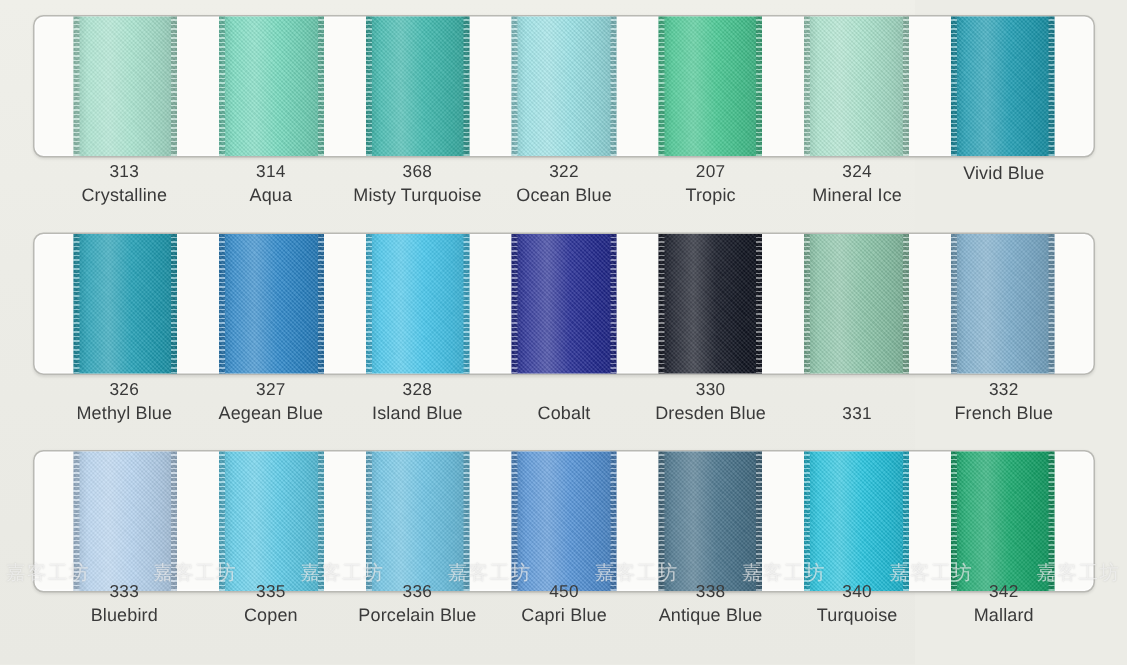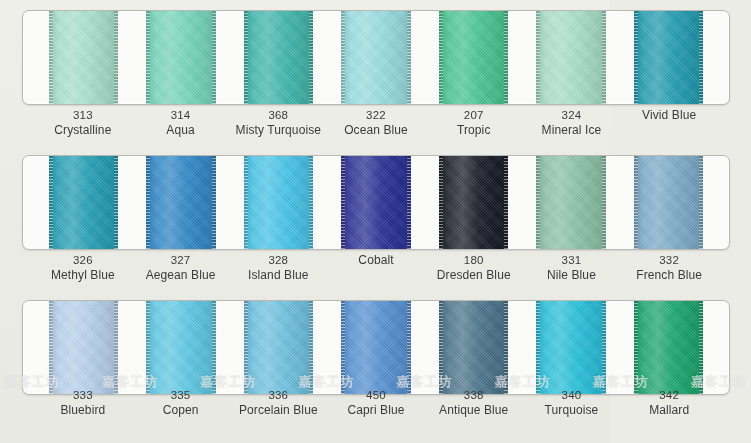--- a/index.html
+++ b/index.html
@@ -90,21 +90,21 @@
   .ribbon .edge.r { right:0; }
 
   
   .labels {
     position:absolute;
     left:22px; width:708px;
     display:flex;
     padding:0 12px;
   }
   .row-1 .labels { top:108px; }
-  .row-2 .labels { top:108px; }
+  .row-2 .labels { top:108px;align-items:flex-end; }
   .row-3 .labels { top:98px; }
   .lab {
     flex:1 1 0;
     text-align:center;
     color:#3a3a3a;
     line-height:1.32;
   }
   .lab .code {
     font-size:11.5px;
     letter-spacing:0.2px;
@@ -123,21 +123,21 @@
     display:flex;
     align-items:center;
     justify-content:space-between;
     padding:0 4px;
     pointer-events:none;
     z-index:5;
   }
   #watermark span {
     font-family:"DejaVu Sans", sans-serif;
     font-size:13px;
-    font-weight:bold;
+    font-weight:normal;
     color:rgba(255,255,255,0.60);
     text-shadow:0 0 1px rgba(120,120,120,0.35);
     letter-spacing:1px;
     white-space:nowrap;
   }
 </style>
 </head>
 <body>
 
 <div id="sheet">
@@ -291,26 +291,25 @@
           <div class="nm">Aegean Blue</div>
         </div>
       <div class="lab">
           <div class="code">328</div>
           <div class="nm">Island Blue</div>
         </div>
       <div class="lab">
           <div class="nm">Cobalt</div>
         </div>
       <div class="lab">
-          <div class="code">180</div>
+          <div class="code">330</div>
           <div class="nm">Dresden Blue</div>
         </div>
       <div class="lab">
           <div class="code">331</div>
-          <div class="nm">Nile Blue</div>
         </div>
       <div class="lab">
           <div class="code">332</div>
           <div class="nm">French Blue</div>
         </div>
     </div>
   </div>
 
   <div class="row row-3">
     <div class="card">

